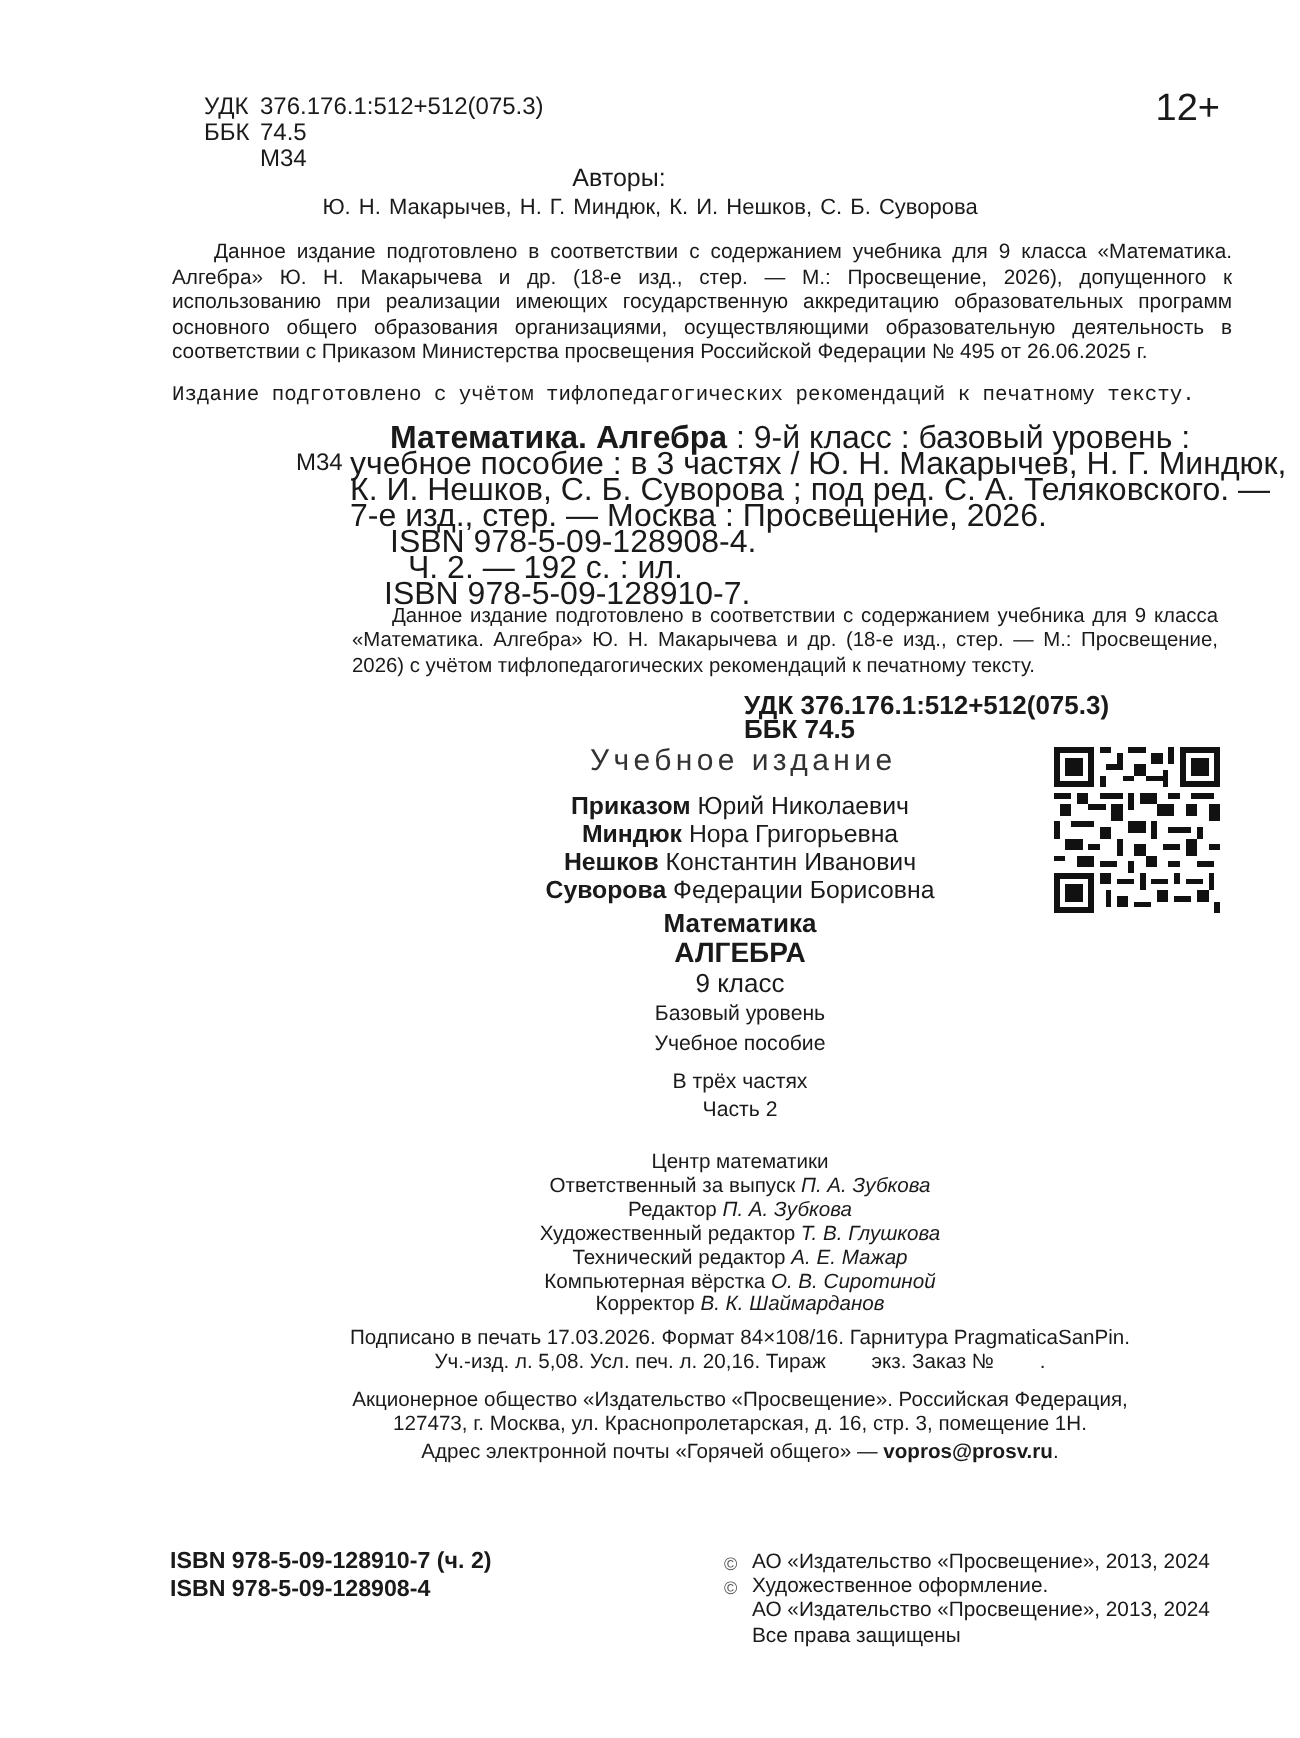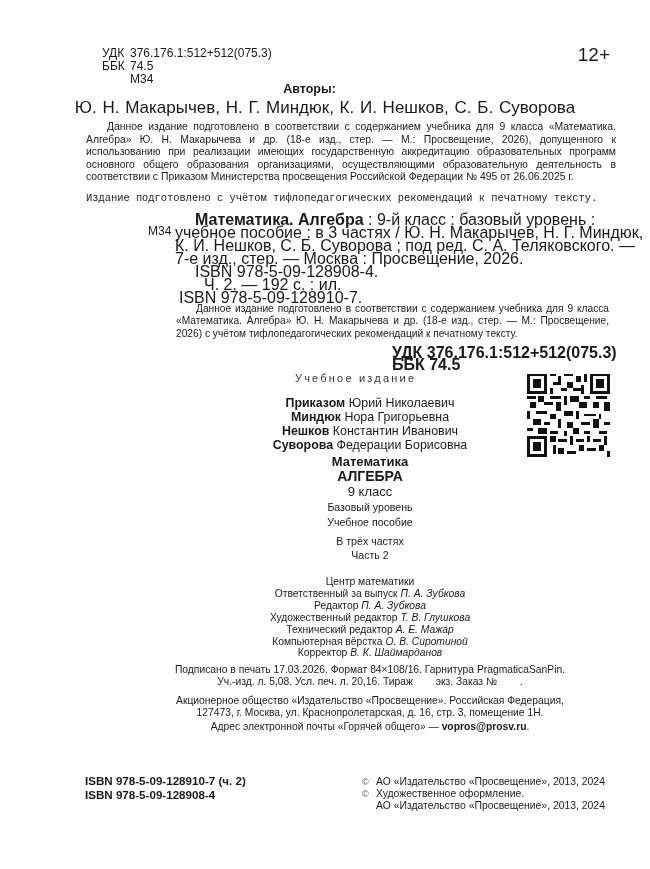--- a/index.html
+++ b/index.html
@@ -11,37 +11,37 @@
   .abs { position: absolute; }
   .b { font-weight: bold; }
   .i { font-style: italic; }
 
   
   #udk-block { left: 80px; top: 47px; font-size: 12px; line-height: 13px; margin-left: 22px; }
   #udk-block .row { display: flex; }
   #udk-block .k { width: 28px; }
   #age { right: 40px; top: 44px; font-size: 19px; }
 
-  #authors-title { left: 0; width: 619px; top: 82px; text-align: center; font-size: 12.5px; font-weight: bold; }
-  #authors-line { left: 0; width: 650px; top: 98px; text-align: center; font-size: 17px; word-spacing: 1px; }
+  #authors-title { left: 0; width: 619px; top: 82px; text-align: center; font-size: 12.5px; font-weight: normal; }
+  #authors-line { left: 0; width: 650px; top: 98px; text-align: center; font-size: 11px; word-spacing: 1px; }
 
   #notice { left: 86px; width: 530px; top: 121px; text-align: justify; font-size: 10.4px; line-height: 12.6px; }
   #notice p { margin: 0; text-indent: 21px; text-align-last: left; }
   #notice2 { left: 86px; top: 192px; font-size: 10.4px; font-family: Liberation Mono, monospace; }
 
   
   #m34 { left: 148px; top: 224px; font-size: 12px; }
   .cat-line { position: absolute; font-size: 16px; white-space: nowrap; }
 
   #cat-note { left: 176px; width: 433px; top: 303px; font-size: 10.2px; line-height: 12.3px; text-align: justify; }
   #cat-note p { margin: 0; text-indent: 20px; }
 
-  #udk-bold { left: 392px; top: 347px; font-size: 16px; line-height: 12.3px; font-weight: bold; }
-
-  #edu-label { left: 295px; top: 372px; font-size: 11px; letter-spacing: 2.2px; color: #333; }
+  #udk-bold { left: 372px; top: 347px; font-size: 13px; line-height: 12.3px; font-weight: bold; }
+
+  #edu-label { left: 295px; top: 372px; font-size: 15px; letter-spacing: 2.2px; color: #333; }
 
   #qr { left: 527px; top: 373px; width: 83px; height: 84px; }
 
   .author { position: absolute; left: 0; width: 740px; text-align: center; font-size: 12.4px; }
   #title-math { left: 0; width: 740px; top: 454px; text-align: center; font-size: 13px; font-weight: bold; }
   #title-alg { left: 0; width: 740px; top: 468px; text-align: center; font-size: 14px; font-weight: bold; }
   #grade { left: 0; width: 740px; top: 484px; text-align: center; font-size: 13px; }
   #level { left: 0; width: 740px; top: 501px; text-align: center; font-size: 10.6px; }
   #kind { left: 0; width: 740px; top: 516px; text-align: center; font-size: 10.6px; }
   #parts { left: 0; width: 740px; top: 535px; text-align: center; font-size: 10.6px; }
@@ -87,21 +87,21 @@
 
 <div id="m34" class="abs">М34</div>
 <div class="cat-line" style="left:195px; top:211px; width:412px; display:flex; justify-content:space-between;">
   <span><span class="b">Математика. Алгебра</span><span> : 9-й класс : базовый уровень :</span></span>
 </div>
 <div class="cat-line" style="left:175px; top:224px; width:433px;">учебное пособие : в 3 частях / Ю. Н. Макарычев, Н. Г. Миндюк,</div>
 <div class="cat-line" style="left:175px; top:237px; width:433px;text-align:center;">К. И. Нешков, С. Б. Суворова ; под ред. С. А. Теляковского. —</div>
 <div class="cat-line" style="left:175px; top:250px;">7-е изд., стер. — Москва : Просвещение, 2026.</div>
 <div class="cat-line" style="left:195px; top:263px;">ISBN 978-5-09-128908-4.</div>
 <div class="cat-line" style="left:204px; top:276px;">Ч. 2. — 192 с. : ил.</div>
-<div class="cat-line" style="left:179px; top:289px;">ISBN 978-5-09-128910-7.</div>
+<div class="cat-line" style="left:192px; top:289px;">ISBN 978-5-09-128910-7.</div>
 
 <div id="cat-note" class="abs">
   <p>Данное издание подготовлено в соответствии с содержанием учебника для 9 класса «Математика. Алгебра» Ю. Н. Макарычева и др. (18-е изд., стер. — М.: Просвещение, 2026) с учётом тифлопедагогических рекомендаций к печатному тексту.</p>
 </div>
 
 <div id="udk-bold" class="abs">
   <div>УДК 376.176.1:512+512(075.3)</div>
   <div>ББК 74.5</div>
 </div>
 
@@ -227,13 +227,17 @@
       <span>АО «Издательство «Просвещение», 2013, 2024</span>
     </div>
   <div class="row">
       <span class="sym">©</span>
       <span>Художественное оформление.</span>
     </div>
   <div class="row">
       <span class="sym"></span>
       <span>АО «Издательство «Просвещение», 2013, 2024</span>
     </div>
+  <div class="row">
+      <span class="sym"></span>
+      <span>Все права защищены</span>
+    </div>
 </div>
 
 </body></html>

